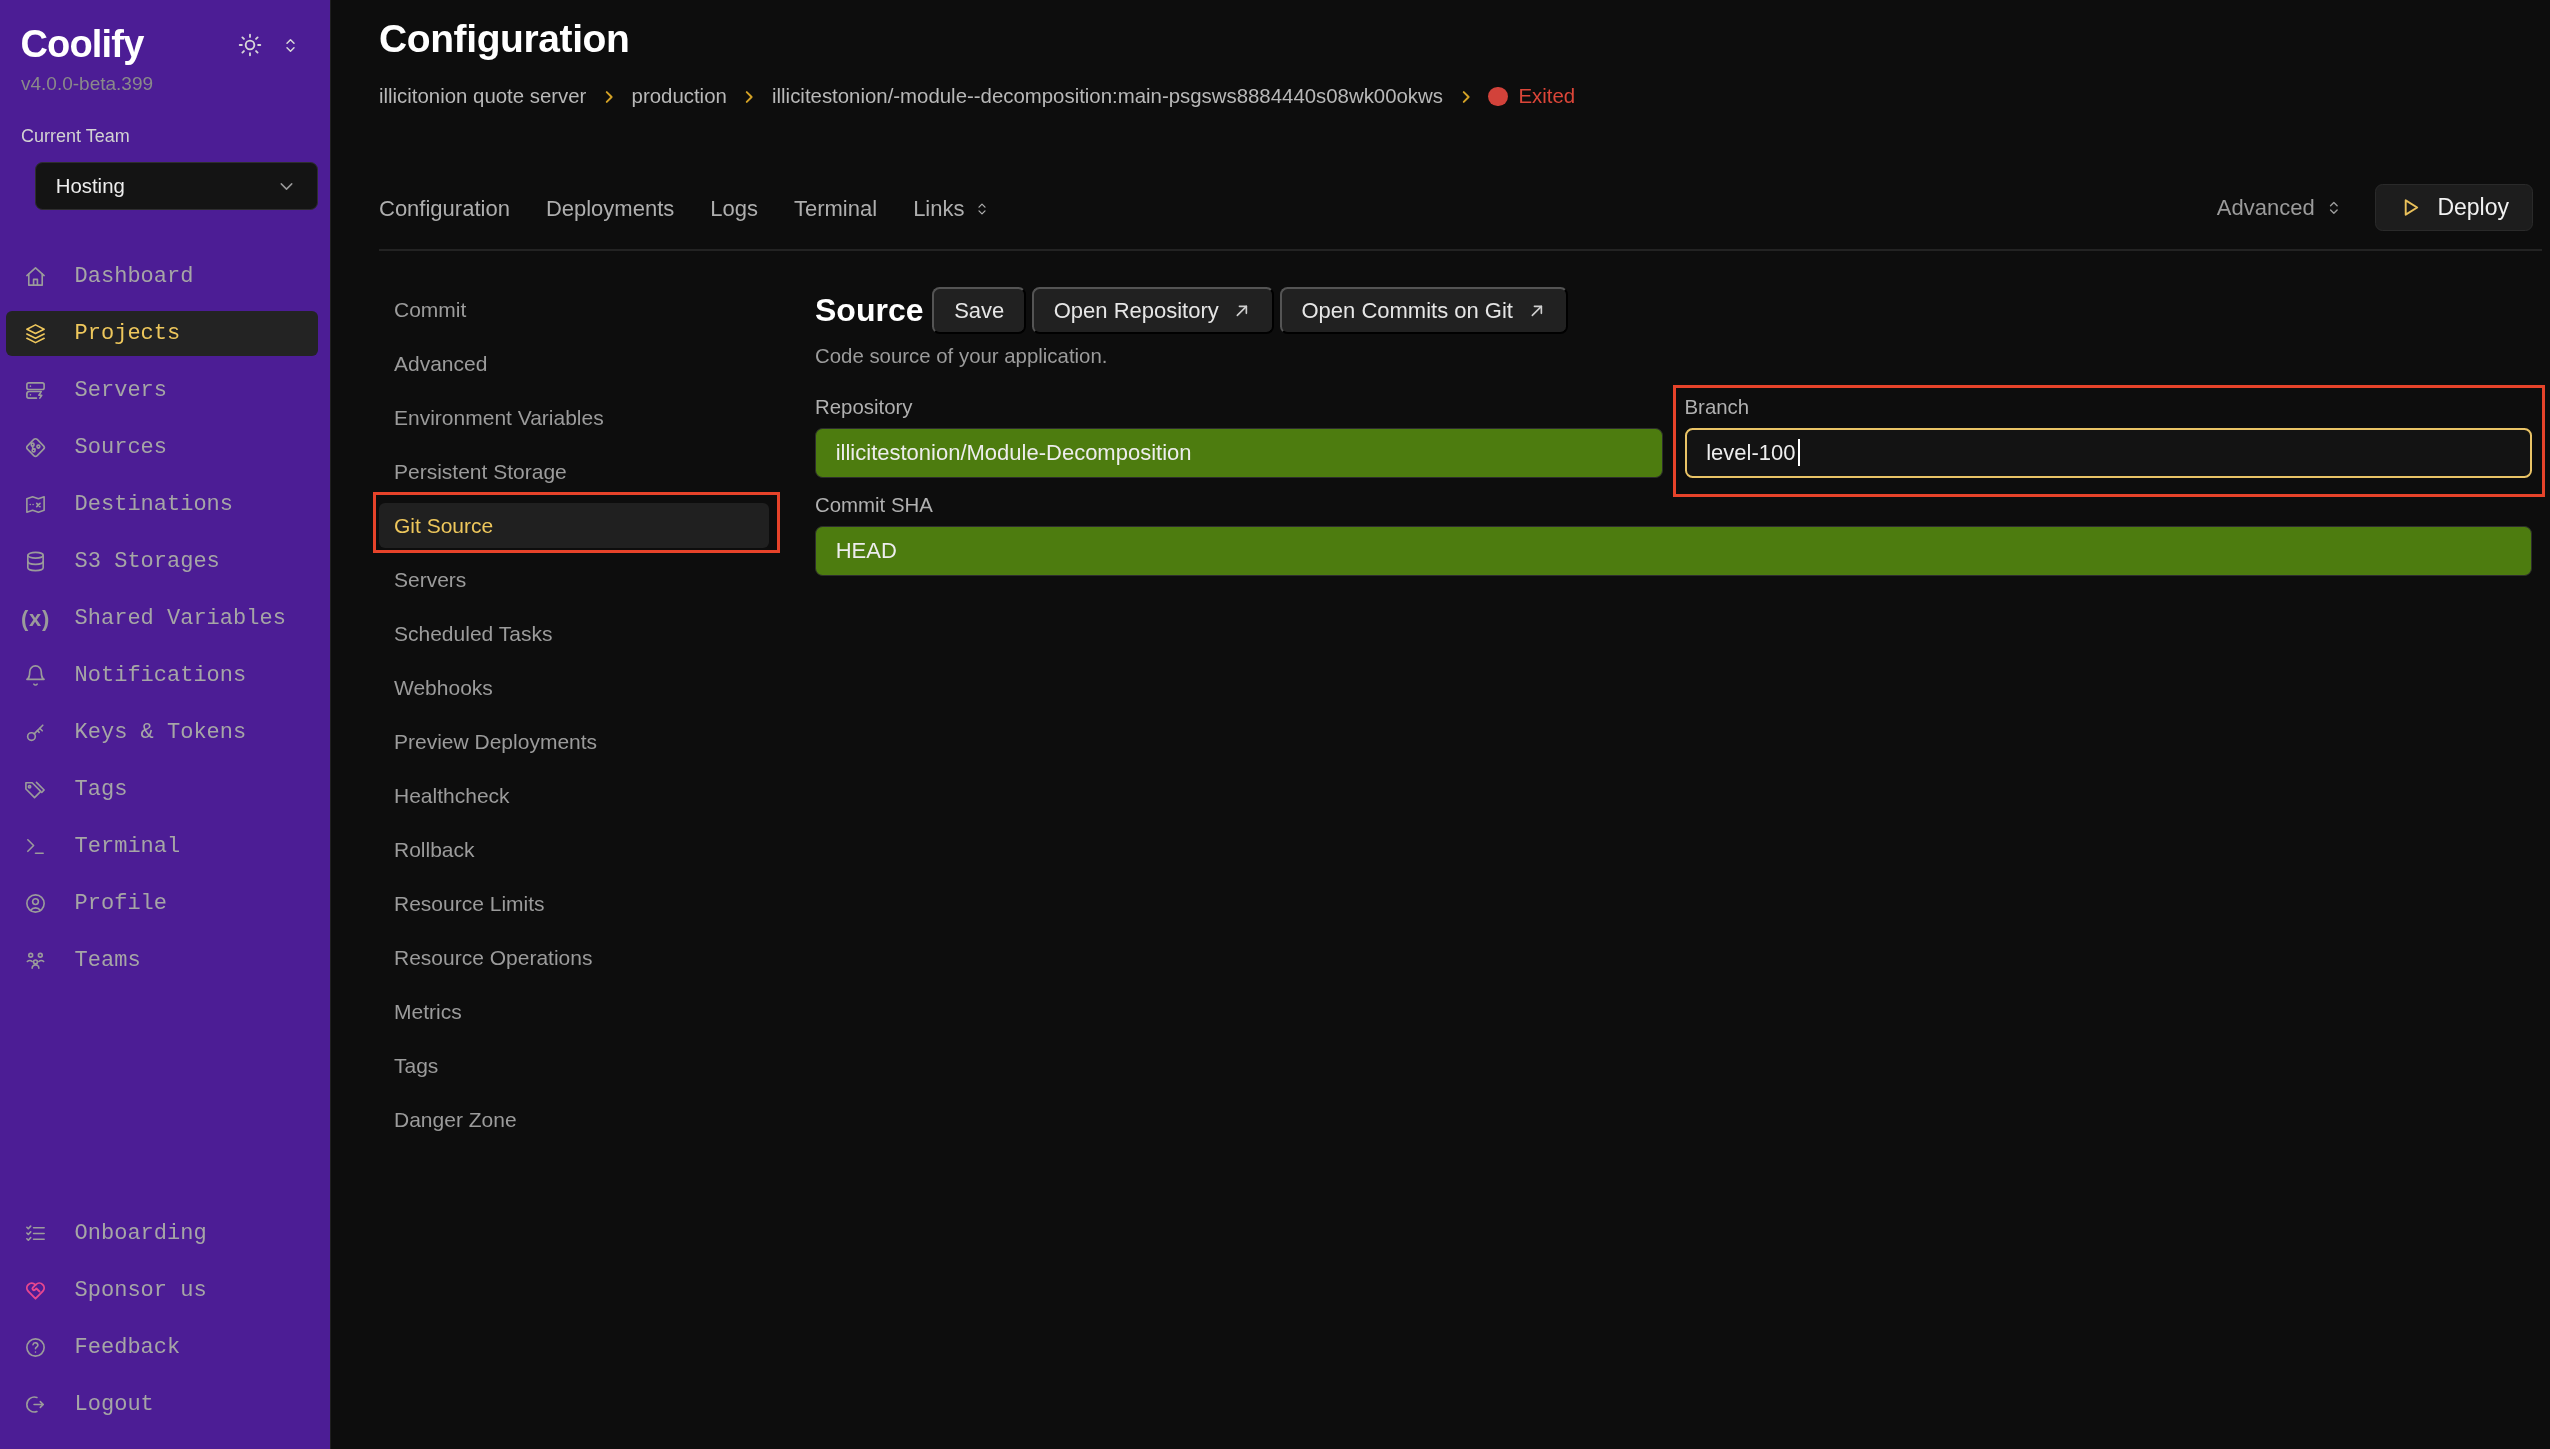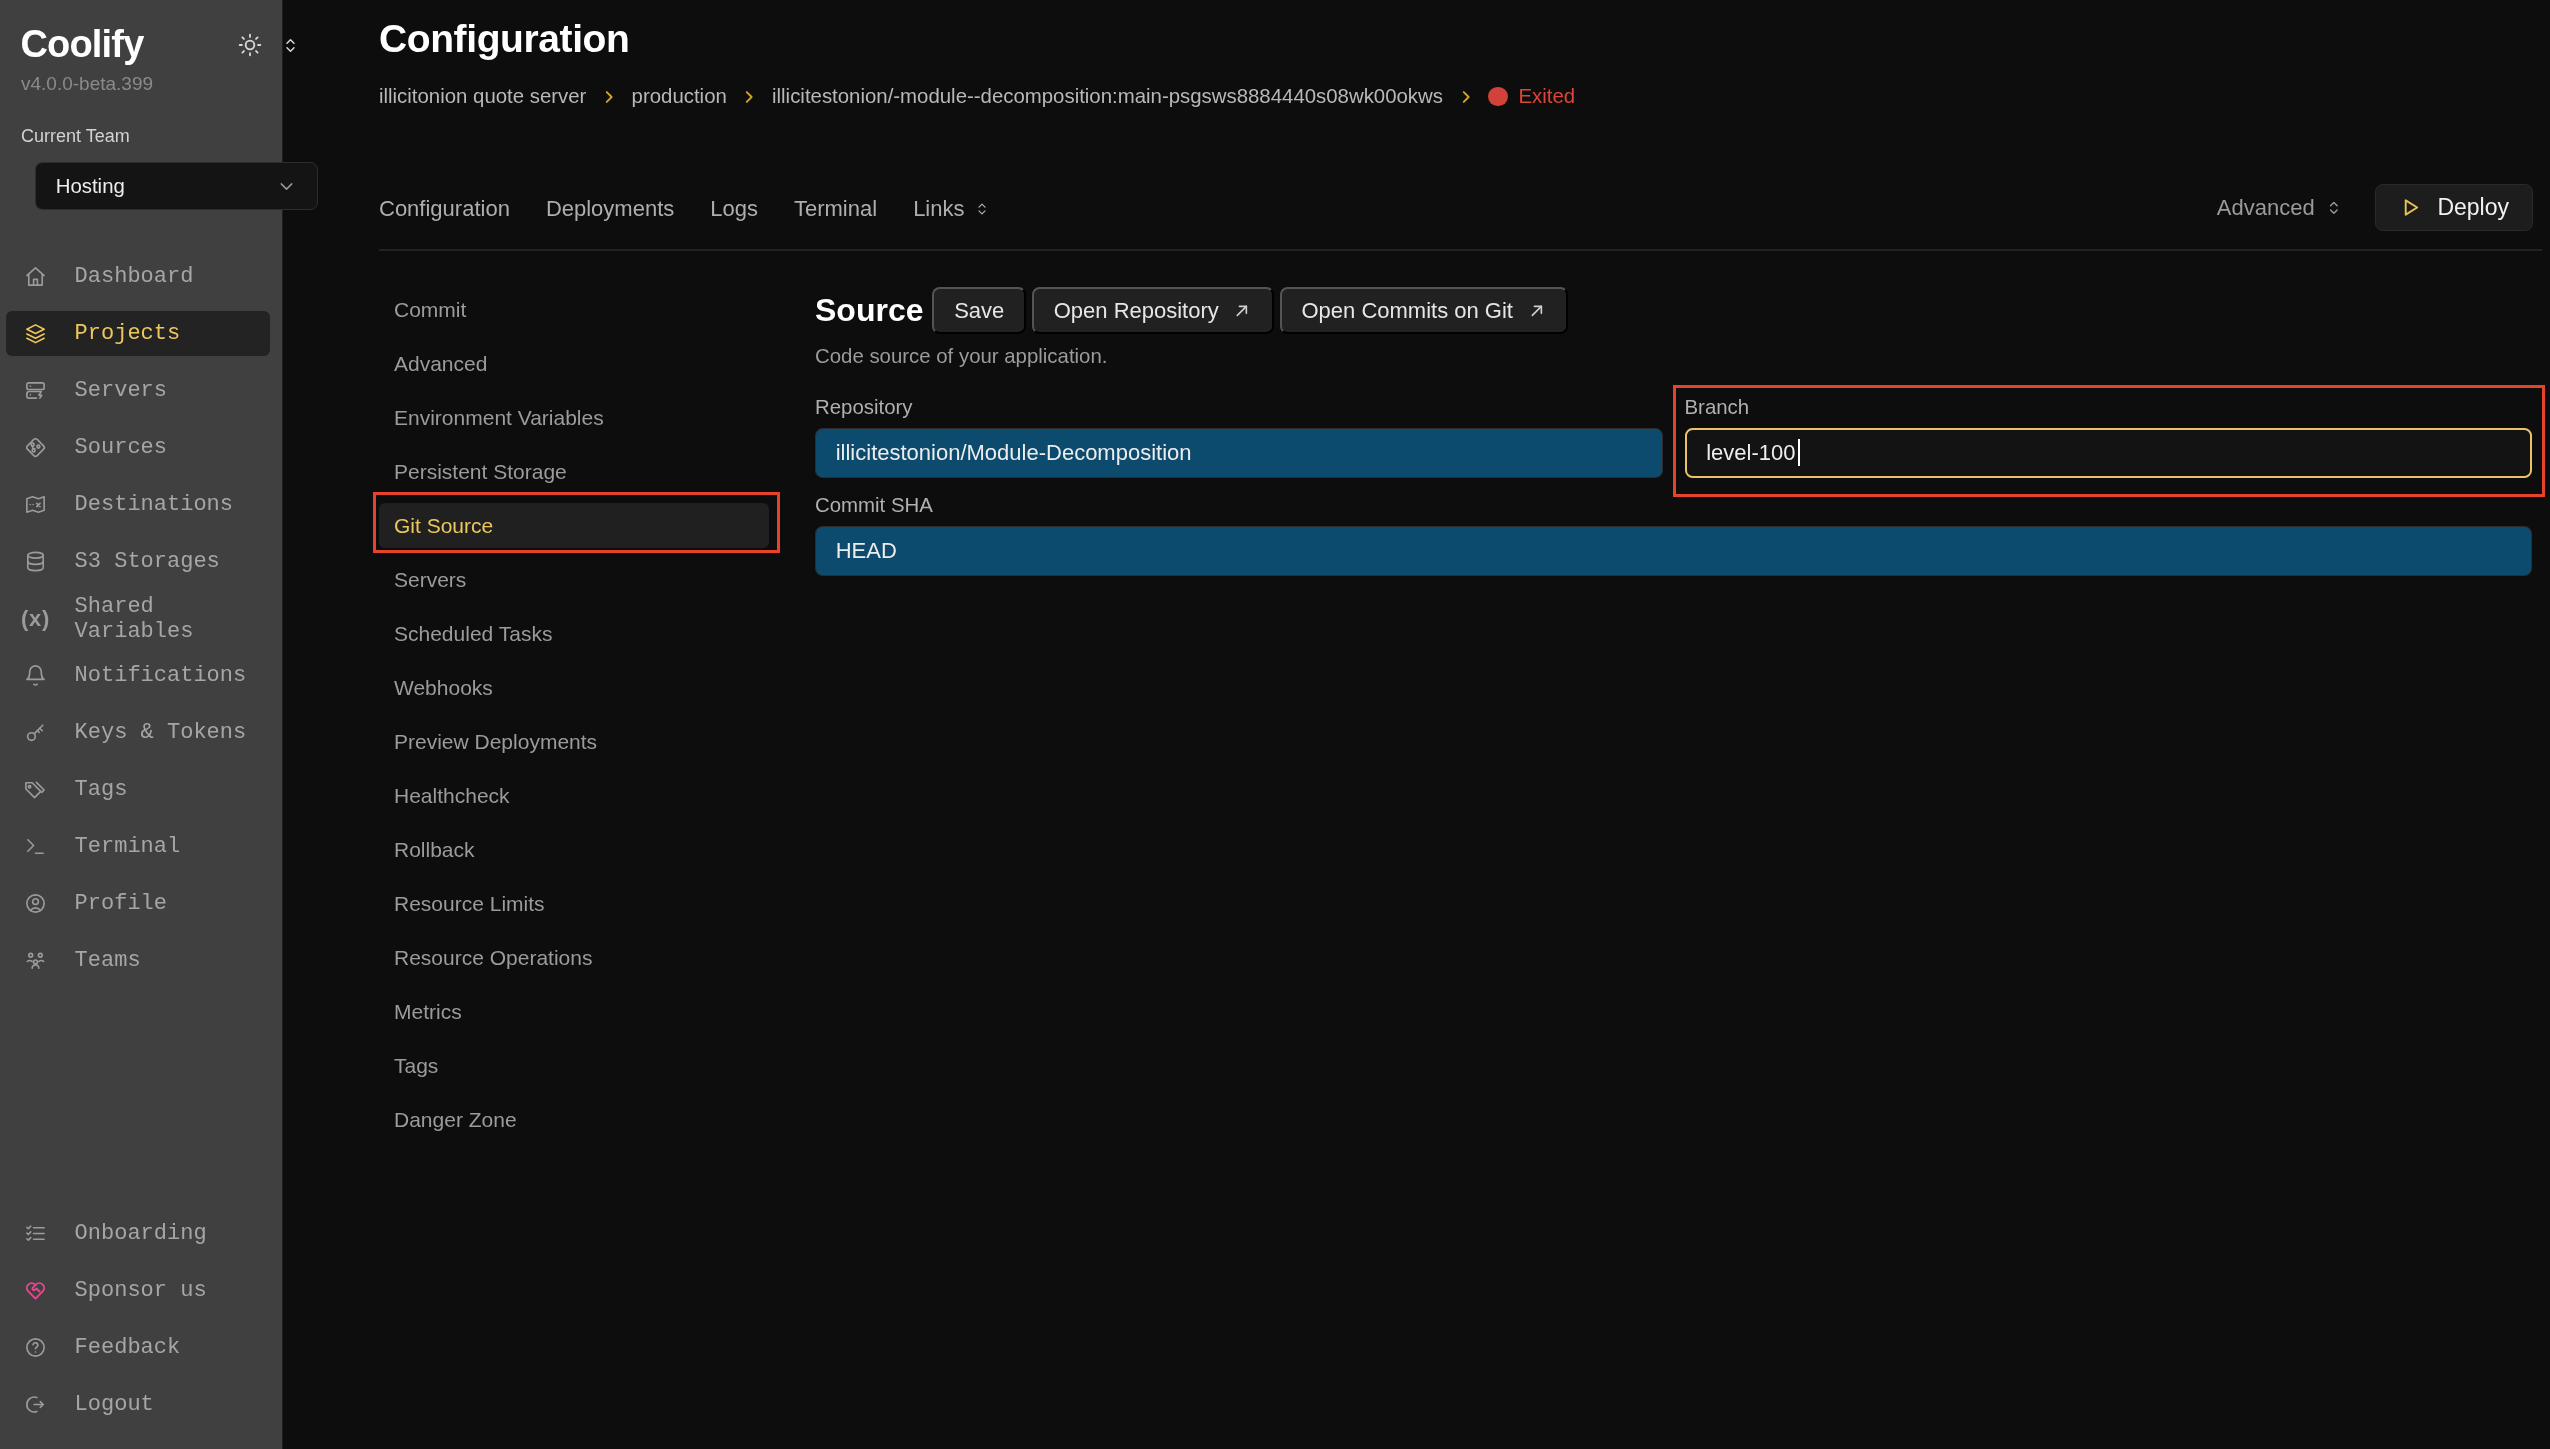--- a/index.html
+++ b/index.html
@@ -5,21 +5,21 @@
   * { margin:0; padding:0; box-sizing:border-box; }
   html,body { background:#0d0d0d; }
   body {
     width:2550px; height:1449px; position:relative; overflow:hidden;
     font-family:"Liberation Sans","DejaVu Sans",sans-serif;
     color:#e5e5e5; -webkit-font-smoothing:antialiased;
   }
   .ic { stroke:currentColor; fill:none; stroke-width:1.7; stroke-linecap:round; stroke-linejoin:round; display:block; }
 
   
-  .sidebar { position:absolute; left:0; top:0; width:283px; height:1449px; border-right:1.5px solid #1f1f1f; background:#404040; }
+  .sidebar { position:absolute; left:0; top:0; width:331px; height:1449px; border-right:1.5px solid #1f1f1f; background:#4c1d95; }
   .logo { position:absolute; left:20.4px; top:23px; font-size:38px; font-weight:700; color:#ffffff; letter-spacing:-0.8px; }
   .hdr-icons { position:absolute; left:237px; top:32px; display:flex; align-items:center; gap:16.6px; color:#d8d8d8; }
   .version { position:absolute; left:21px; top:73px; font-size:19px; color:#8a8a8a; }
   .team-label { position:absolute; left:21px; top:126px; font-size:18px; color:#d2d2d2; }
   .team-select { position:absolute; left:35px; top:162px; width:283px; height:48px; background:#141414; border:1.5px solid #2e2e2e; border-radius:7.6px; display:flex; align-items:center; padding:0 19.7px; cursor:pointer; }
   .team-select .val { font-size:20.4px; color:#ededed; flex:1; }
   .team-select .chev { color:#9a9a9a; }
 
   .nav { position:absolute; left:6px; right:12px; top:254px; }
   .nav-footer { position:absolute; left:6px; right:12px; top:1211px; }
@@ -59,21 +59,21 @@
   
   .form { position:absolute; left:484px; top:287px; right:19px; }
   .form-head { display:flex; align-items:center; gap:6px; }
   .form-title { font-size:32px; font-weight:700; color:#ffffff; margin-right:3px; }
   .btn { height:47px; background:#212121; border-radius:7.6px; display:flex; align-items:center; padding:0 19.7px; font-size:22px; color:#e6e6e6; cursor:pointer; gap:13.6px; }
   .btn .ext { color:#cfcfcf; }
   .form-desc { margin-top:10.6px; font-size:20.4px; color:#9b9b9b; }
   .fields-row { display:flex; gap:22px; margin-top:28px; }
   .fgroup { flex:1; position:relative; }
   .flabel { font-size:20.4px; color:#b0b0b0; margin-bottom:9px; display:block; }
-  .finput { width:100%; height:50px; background:#0c4a6e; border:1.5px solid #2d2d2d; border-radius:7.6px; font-size:22px; color:#ededed; padding:0 19.7px; font-family:"Liberation Sans","DejaVu Sans",sans-serif; display:flex; align-items:center; }
+  .finput { width:100%; height:50px; background:#4d7c0f; border:1.5px solid #2d2d2d; border-radius:7.6px; font-size:22px; color:#ededed; padding:0 19.7px; font-family:"Liberation Sans","DejaVu Sans",sans-serif; display:flex; align-items:center; }
   input.finput { outline:none; }
   .finput.focus { border:2.3px solid #e9c366; background:#131313; }
   .caret { display:inline-block; width:2.3px; height:27px; background:#ffffff; margin-left:2.3px; }
   .ann-branch { top:-10.6px; right:-13px; bottom:-19.7px; left:-12px; }
   .row2 { margin-top:16.6px; }
 </style>
 </head>
 <body>
 
 <aside class="sidebar">

